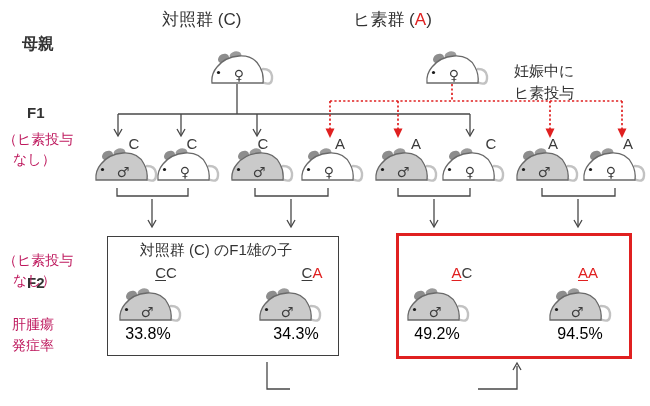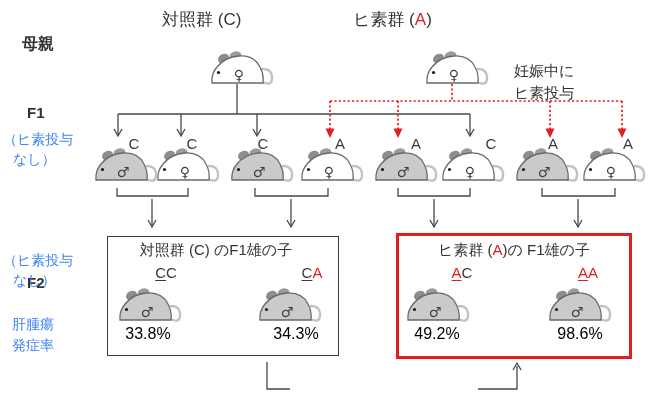--- a/index.html
+++ b/index.html
@@ -5,21 +5,21 @@
   html,body{margin:0;padding:0;background:#fff;}
   #stage{position:relative;width:650px;height:406px;background:#ffffff;overflow:hidden;
          font-family:"Liberation Sans","DejaVu Sans",sans-serif;color:#333;}
   #stage *{box-sizing:border-box;}
   .overlay{position:absolute;left:0;top:0;z-index:1;}
   .txt{position:absolute;z-index:3;white-space:nowrap;}
   .bold{font-weight:bold;}
   .red{color:#e02020;}
   .mouse{position:absolute;width:64px;height:40px;z-index:2;}
   .mlabel{position:absolute;z-index:3;font-size:15px;width:24px;text-align:center;color:#3a3a3a;}
-  .side{font-size:14px;line-height:20px;color:#3b82f6;}
+  .side{font-size:14px;line-height:20px;color:#be185d;}
   .box{position:absolute;z-index:2;background:transparent;}
   .box-control{border:1.5px solid #3f3f3f;}
   .box-arsenic{border:3px solid #e02020;}
   .box-title{position:absolute;z-index:3;font-size:15px;text-align:center;}
   .geno{position:absolute;z-index:3;font-size:15px;width:40px;text-align:center;color:#3a3a3a;}
   .g-first{text-decoration:underline;text-underline-offset:2px;}
   .rate{position:absolute;z-index:3;font-size:16px;width:90px;text-align:center;color:#000000;}
   .top-label{position:absolute;z-index:3;font-size:17px;width:150px;color:#333;}
 </style>
 </head>
@@ -195,21 +195,20 @@
   <div class="mlabel red" style="left:404px;top:135px;">A</div>
   <div class="mlabel" style="left:479px;top:135px;">C</div>
   <div class="mlabel red" style="left:541px;top:135px;">A</div>
   <div class="mlabel red" style="left:616px;top:135px;">A</div>
 
   <div class="box box-control" style="left:107px;top:236px;width:232px;height:120px;"></div>
   <div class="box box-arsenic" style="left:396px;top:233px;width:236px;height:126px;"></div>
 
   <div class="box-title" style="left:100px;top:241px;width:232px;"><span>対照群 (</span><span>C</span><span>) のF1雄の子</span></div>
 
-  <div class="box-title" style="left:396px;top:241px;width:236px;"><span>ヒ素群 (</span><span class="red">A</span><span>)の F1雄の子</span></div>
 
   <div class="geno" style="left:146px;top:264px;"><span class="g-first">C</span><span>C</span></div>
   <div class="geno" style="left:292px;top:264px;"><span class="g-first">C</span><span class="red">A</span></div>
   <div class="geno" style="left:442px;top:264px;"><span class="g-first red">A</span><span>C</span></div>
   <div class="geno" style="left:568px;top:264px;"><span class="g-first red">A</span><span class="red">A</span></div>
 
   <div class="mouse" style="left:118px;top:287px;"><svg width="64" height="40" viewBox="0 0 64 40">
         <ellipse cx="13.5" cy="8.5" rx="5.8" ry="4.4" fill="#8d8d8d" transform="rotate(-28 13.5 8.5)"></ellipse>
         <ellipse cx="25.5" cy="6" rx="6" ry="4.6" fill="#9b9b9b" transform="rotate(-14 25.5 6)"></ellipse>
         <path d="M49,30 q14,9 13,-4 q-1,-7 -9,-7" fill="none" stroke="#c2c2c2" stroke-width="2.4" stroke-linecap="round"></path>
@@ -238,16 +237,16 @@
         <ellipse cx="25.5" cy="6" rx="6" ry="4.6" fill="#9b9b9b" transform="rotate(-14 25.5 6)"></ellipse>
         <path d="M49,30 q14,9 13,-4 q-1,-7 -9,-7" fill="none" stroke="#c2c2c2" stroke-width="2.4" stroke-linecap="round"></path>
         <path d="M2,33 Q1,24 7,17 Q15,7 29,6 Q44,5 50,17 Q54,24 53,33 Z" fill="#cacaca" stroke="#696969" stroke-width="1.3"></path>
         <circle cx="8.5" cy="22.5" r="1.6" fill="#1a1a1a"></circle>
         <text x="29" y="30" font-size="14" fill="#3d3d3d" text-anchor="middle" font-family="DejaVu Sans, sans-serif">♂</text>
       </svg></div>
 
   <div class="rate" style="left:103px;top:325px;">33.8%</div>
   <div class="rate" style="left:251px;top:325px;">34.3%</div>
   <div class="rate" style="left:392px;top:325px;">49.2%</div>
-  <div class="rate" style="left:535px;top:325px;">98.6%</div>
+  <div class="rate" style="left:535px;top:325px;">94.5%</div>
 
 
 </div>
 
 </body></html>

